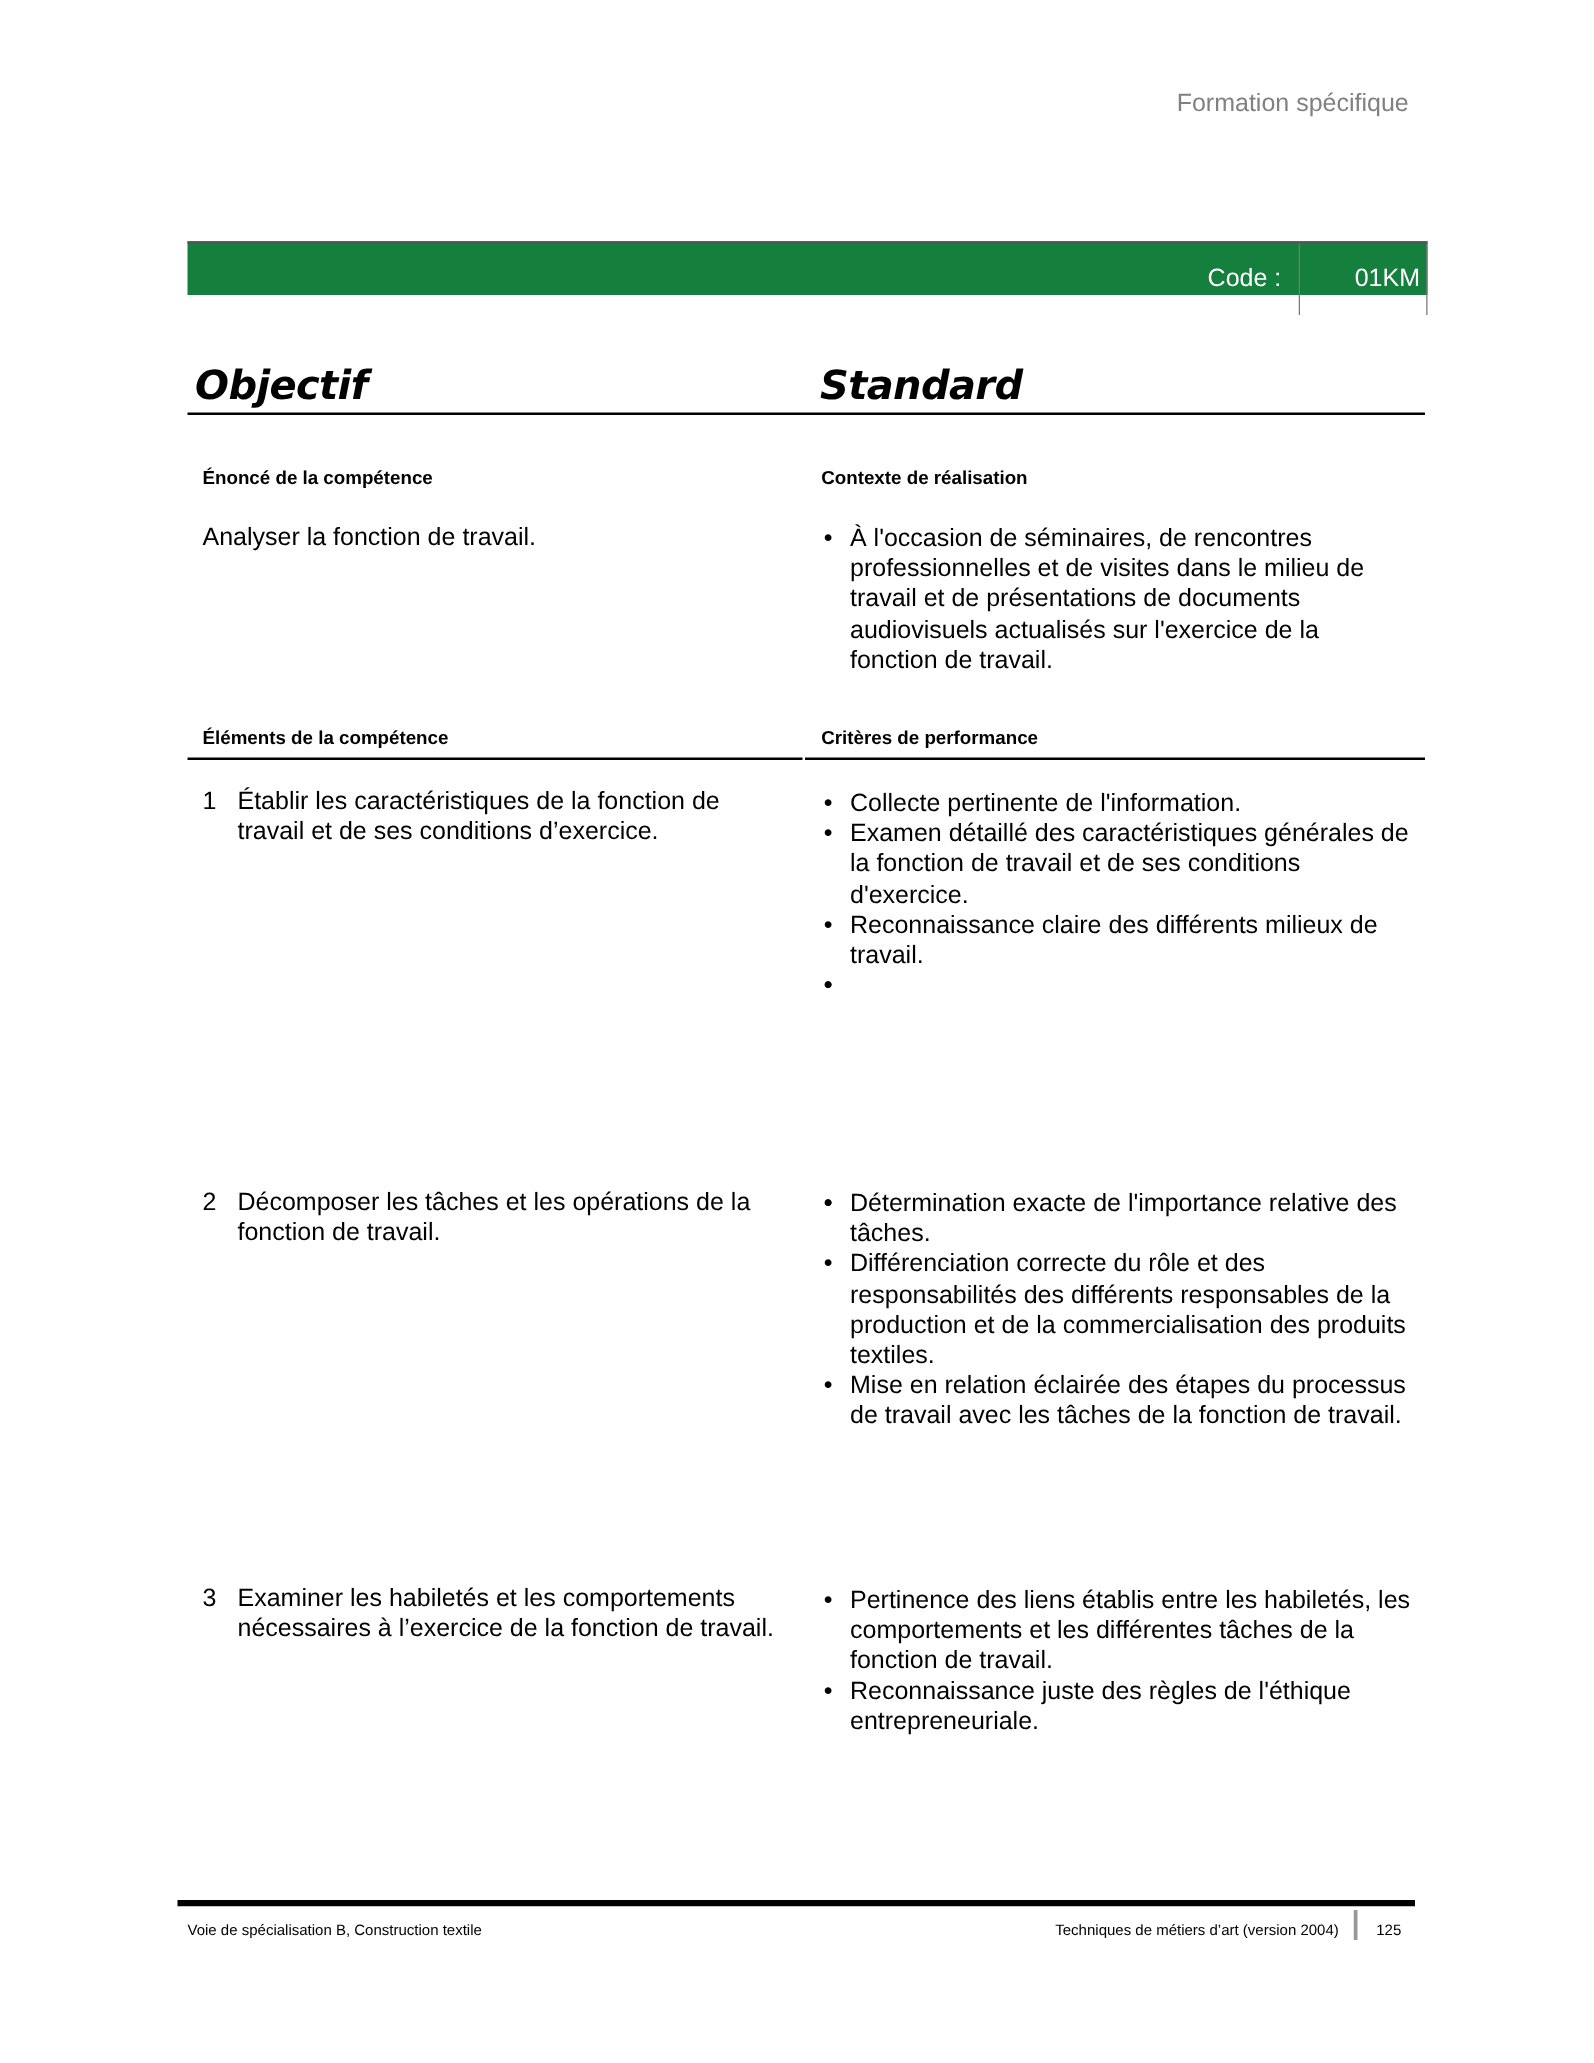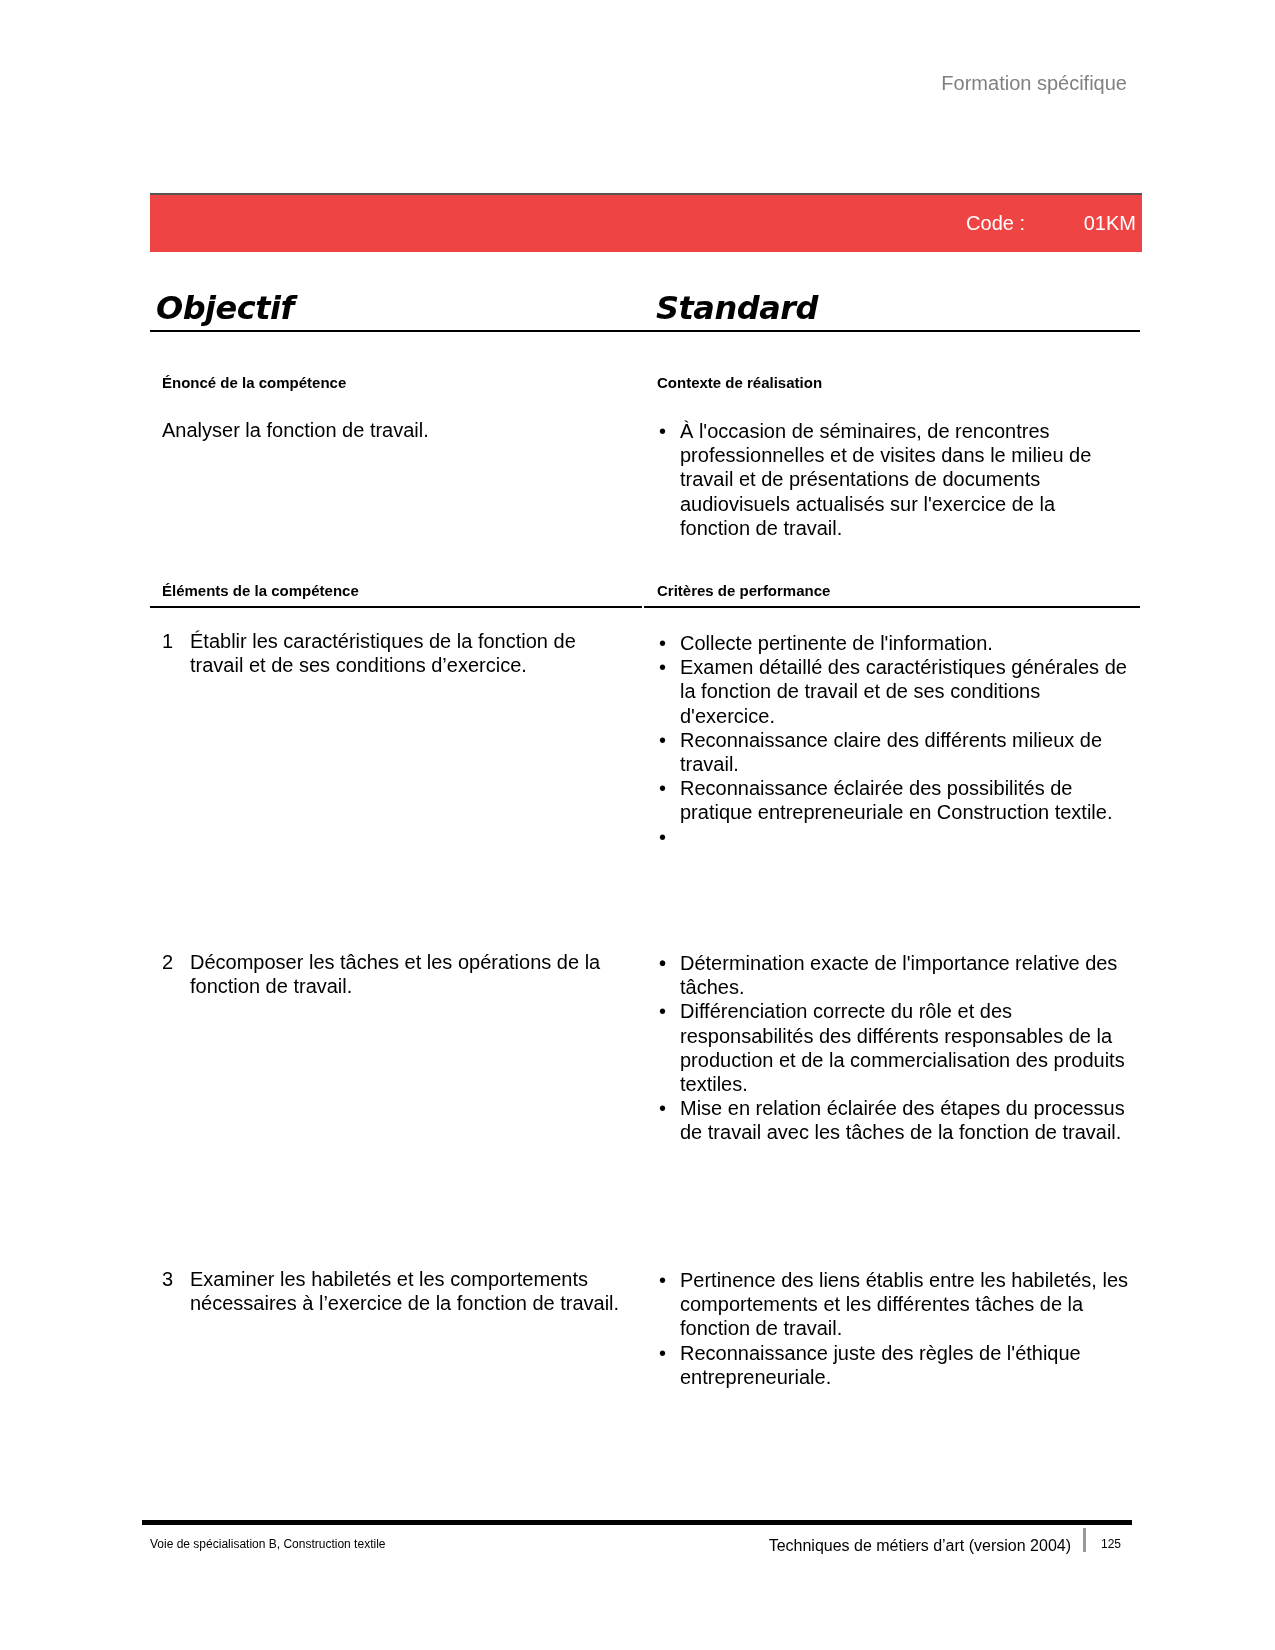--- a/index.html
+++ b/index.html
@@ -1,20 +1,20 @@
 <!DOCTYPE html>
 <html><head>
 <meta charset="utf-8">
 <style>
   html, body { margin: 0; padding: 0; background: #ffffff; }
   body { width: 1275px; height: 1650px; position: relative; overflow: hidden;
          font-family: "Liberation Sans", sans-serif; color: #000; }
   .running-head { position: absolute; top: 72px; right: 148px; font-size: 20px; color: #808080; text-align: right; }
-  .code-bar { position: absolute; top: 193px; left: 150px; width: 992px; height: 59px;
-              background: #ef4444; border-top: 2px solid #555; box-sizing: border-box; }
+  .code-bar { position: absolute; top: 193px; left: 150px; width: 992px; height: 43px;
+              background: #15803d; border-top: 2px solid #555; box-sizing: border-box; }
   .code-label { position: absolute; right: 102px; top: 0; height: 57px; line-height: 57px;
                 color: #fff; font-size: 20px; padding-right: 14px; border-right: 1px solid #777; }
   .code-value { position: absolute; right: 6px; top: 0; height: 57px; line-height: 57px;
                 color: #fff; font-size: 20px; }
   .code-rightline { position: absolute; right: 0; top: 0; width: 1px; height: 57px; background: #777; }
 
   .col-head-row { position: absolute; top: 296px; left: 150px; width: 990px; height: 34px;
                   border-bottom: 2px solid #000; }
   .col-head { position: absolute; bottom: 3px; font-size: 32px; font-weight: bold; font-style: italic;
               font-family: "DejaVu Sans", sans-serif; letter-spacing: -0.5px; }
@@ -32,21 +32,21 @@
   .sub-head-row { position: absolute; top: 580px; left: 150px; width: 990px; height: 28px; }
   .sub-line-left { position: absolute; left: 0; bottom: 0; width: 492px; height: 2px; background: #000; }
   .sub-line-right { position: absolute; left: 494px; bottom: 0; width: 496px; height: 2px; background: #000; }
 
   .elem { position: absolute; left: 162px; width: 460px; font-size: 20px; line-height: 24.2px; }
   .elem-num { position: absolute; left: 0; top: 0; }
   .elem-text { position: absolute; left: 28px; top: 0; width: 430px; }
 
   .footer-rule { position: absolute; top: 1520px; left: 142px; width: 990px; height: 5px; background: #000; }
   .footer-left { position: absolute; top: 1537px; left: 150px; font-size: 12px; }
-  .footer-right { position: absolute; top: 1537px; right: 204px; font-size: 16px; }
+  .footer-right { position: absolute; top: 1537px; right: 204px; font-size: 12px; }
   .footer-sep { position: absolute; top: 1528px; left: 1083px; width: 3px; height: 24px; background: #999; }
   .footer-page { position: absolute; top: 1537px; left: 1101px; font-size: 12px; }
 </style>
 </head>
 <body>
 
 <div class="running-head">Formation spécifique</div>
 
 <div class="code-bar">
   <span class="code-label">Code :</span>
@@ -78,21 +78,21 @@
 </div>
 
 <div class="elem" style="top:629px;">
   <span class="elem-num">1</span>
   <span class="elem-text">Établir les caractéristiques de la fonction de travail et de ses conditions d’exercice.</span>
 </div>
 <ul class="bullets" style="top:631px;">
   <li><span class="bullet-dot">•</span><span>Collecte pertinente de l'information.</span></li>
   <li><span class="bullet-dot">•</span><span>Examen détaillé des caractéristiques générales de la fonction de travail et de ses conditions d'exercice.</span></li>
   <li><span class="bullet-dot">•</span><span>Reconnaissance claire des différents milieux de travail.</span></li>
-  <li><span class="bullet-dot">•</span><span>Reconnaissance éclairée des possibilités de pratique entrepreneuriale en Construction textile.</span></li>
+  <li><span class="bullet-dot">•</span></li>
   <li><span class="bullet-dot">•</span></li>
 </ul>
 
 <div class="elem" style="top:950px;">
   <span class="elem-num">2</span>
   <span class="elem-text">Décomposer les tâches et les opérations de la fonction de travail.</span>
 </div>
 <ul class="bullets" style="top:951px;">
   <li><span class="bullet-dot">•</span></li>
   <li><span class="bullet-dot">•</span><span>Détermination exacte de l'importance relative des tâches.</span></li>

